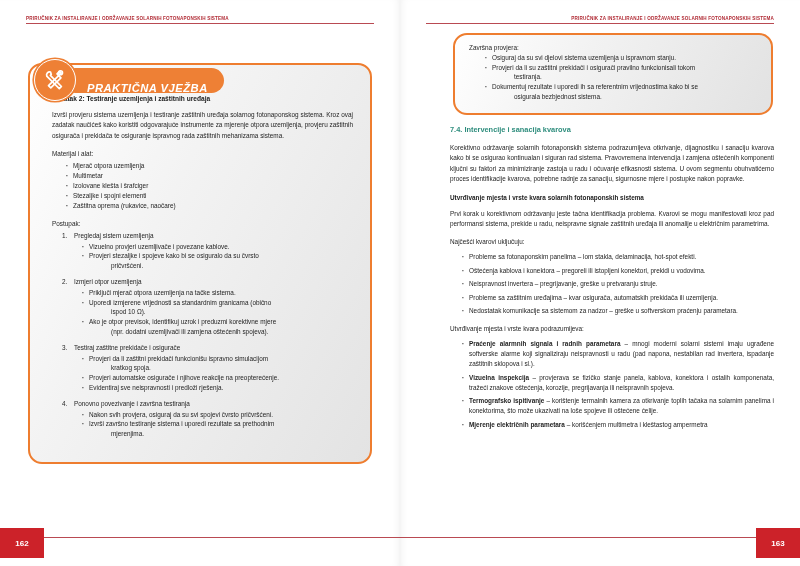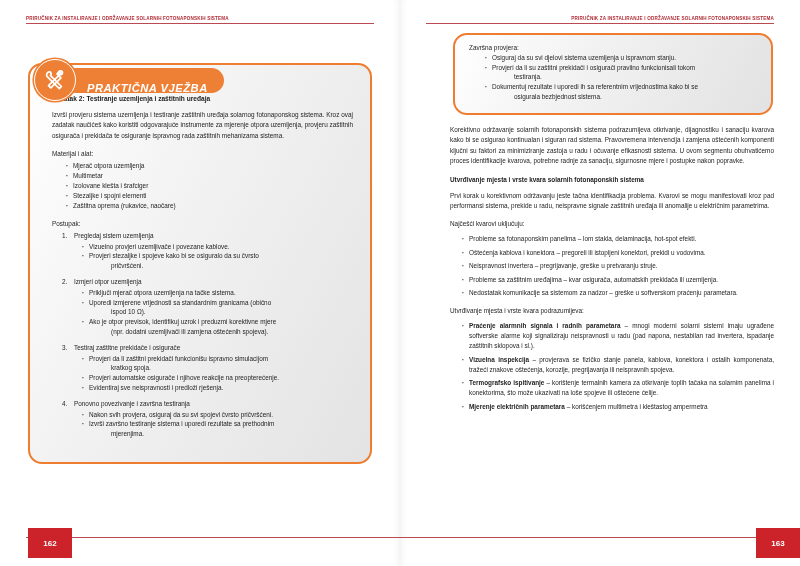--- a/index.html
+++ b/index.html
@@ -29,21 +29,21 @@
   .footrule { position: absolute; bottom: 28px; height: 1.1px; background: #b94a52; }
   .page.left  .footrule { left: 26px;  right: 0px;  }
   .page.right .footrule { right: 26px; left: 0px;   }
 
   .pagetab {
     position: absolute; bottom: 8px;
     width: 44px; height: 30px; background: #cc2229;
     color: #ffffff; font-size: 8px; font-weight: 700;
     display: flex; align-items: center; justify-content: center;
   }
-  .page.left  .pagetab { left: 0; margin-left: 28px;  }
+  .page.left  .pagetab { left: 0;  }
   .page.right .pagetab { right: 0; }
 
   
   .exercise-card {
     position: absolute; left: 28px; top: 63px; width: 344px;
     border: 2.1px solid #ee7d2f;
     border-radius: 14px;
     background: linear-gradient(118deg,#ffffff 0%, #f3f3f3 38%, #e3e3e3 100%);
     padding: 30px 17px 16px 22px;
   }
@@ -198,20 +198,21 @@
   <div class="final-card">
     <div class="lead">Završna provjera:</div>
     <ul id="final-list">
         <li>Osiguraj da su svi djelovi sistema uzemljenja u ispravnom stanju.</li>
         <li>Provjeri da li su zaštitni prekidači i osigurači pravilno funkcionisali tokom<span class="hang">testiranja.</span></li>
         <li>Dokumentuj rezultate i uporedi ih sa referentnim vrijednostima kako bi se<span class="hang">osigurala bezbjednost sistema.</span></li>
       </ul>
   </div>
 
   <div class="rbody">
+    <div class="sec-heading">7.4. Intervencije i sanacija kvarova</div>
 
     <div class="para">Korektivno održavanje solarnih fotonaponskih sistema podrazumijeva otkrivanje, dijagnostiku i sanaciju kvarova kako bi se osigurao kontinualan i siguran rad sistema. Pravovremena intervencija i zamjena oštećenih komponenti ključni su faktori za minimiziranje zastoja u radu i očuvanje efikasnosti sistema. U ovom segmentu obuhvatićemo proces identifikacije kvarova, potrebne radnje za sanaciju, sigurnosne mjere i postupke nakon popravke.</div>
 
     <div class="sub-heading">Utvrđivanje mjesta i vrste kvara solarnih fotonaponskih sistema</div>
 
     <div class="para">Prvi korak u korektivnom održavanju jeste tačna identifikacija problema. Kvarovi se mogu manifestovati kroz pad performansi sistema, prekide u radu, neispravne signale zaštitnih uređaja ili anomalije u električnim parametrima.</div>
 
     <div class="label-line" style="margin-bottom:7px;">Najčešći kvarovi uključuju:</div>
 
     <ul class="dash" id="faults-list">

